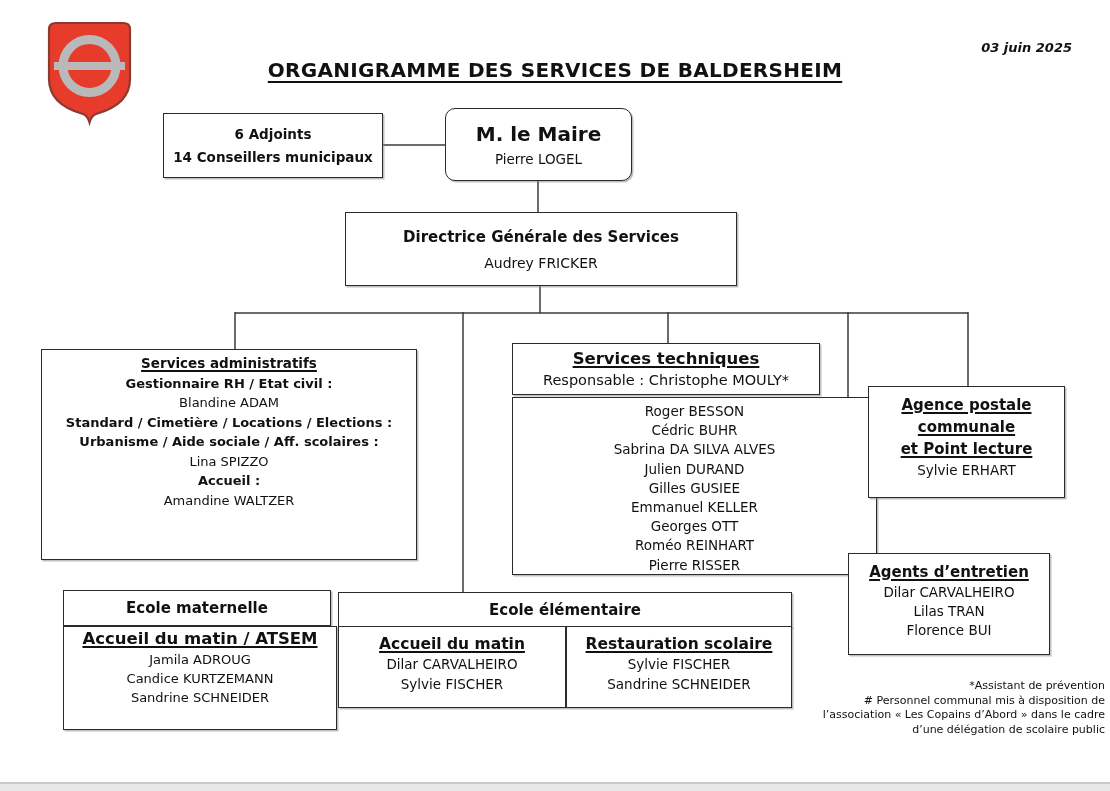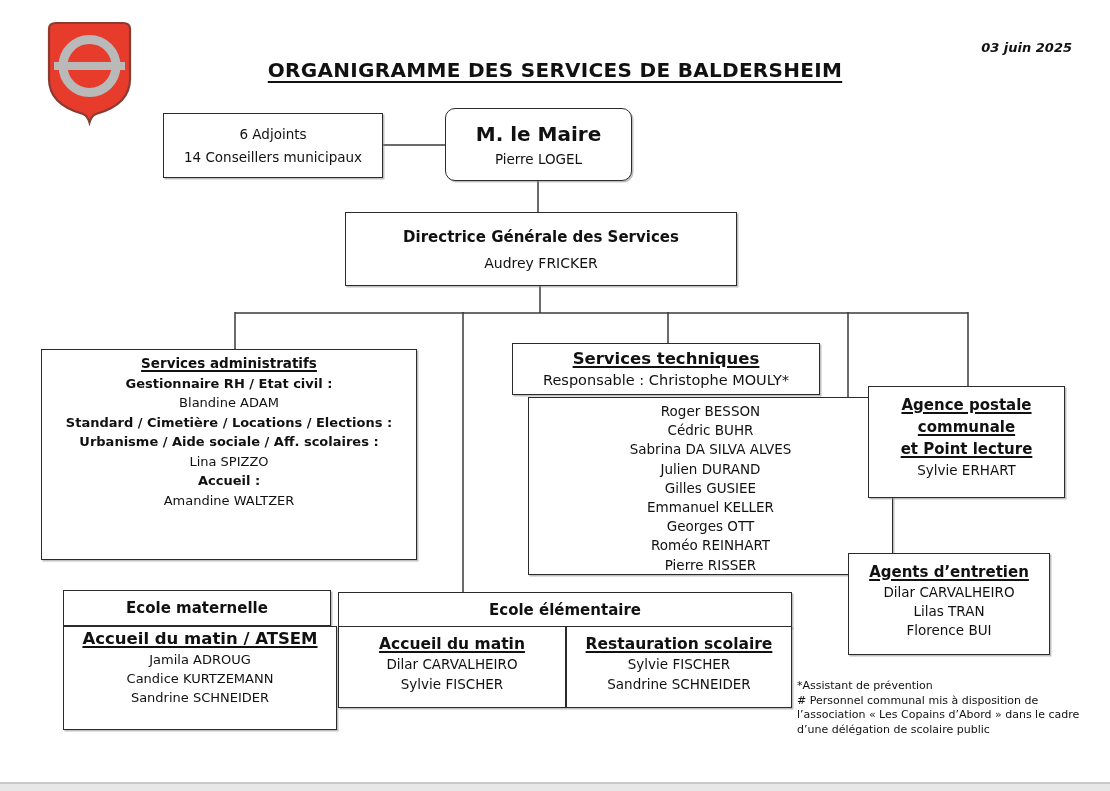--- a/index.html
+++ b/index.html
@@ -16,56 +16,56 @@
     text-decoration:underline;text-decoration-thickness:2px;text-underline-offset:4px;
   }
   .box{
     position:absolute;background:#fff;border:1.5px solid #2b2b2b;box-sizing:border-box;
     text-align:center;box-shadow:1.5px 1.5px 0 rgba(140,140,140,.55);
   }
   .col{display:flex;flex-direction:column;justify-content:center;align-items:center;}
   .u{text-decoration:underline;text-decoration-thickness:1.5px;text-underline-offset:2px;}
   .b{font-weight:bold;}
 
-  .box-council{left:163px;top:113px;width:220px;height:65px;gap:7px;font-size:13.5px;font-weight:normal;}
+  .box-council{left:163px;top:113px;width:220px;height:65px;gap:7px;font-size:13.5px;font-weight:bold;}
   .box-maire{left:445px;top:108px;width:187px;height:73px;gap:5px;border-radius:10px;}
   .maire-title{font-size:20px;font-weight:bold;}
   .maire-name{font-size:13.5px;}
   .box-dgs{left:345px;top:212px;width:392px;height:74px;gap:9px;}
   .dgs-title{font-size:15px;font-weight:bold;}
   .dgs-name{font-size:14px;}
 
   .box-admin{left:41px;top:349px;width:376px;height:211px;padding-top:4px;font-size:13px;line-height:19.5px;}
   .admin-title{font-size:13.5px;}
 
   .box-st-header{left:512px;top:343px;width:308px;height:52px;padding-top:3px;}
   .st-title{font-size:16.5px;line-height:23px;}
   .st-resp{font-size:14.5px;line-height:21px;}
-  .box-st-staff{left:512px;top:397px;width:365px;height:178px;padding-top:4px;font-size:13.5px;line-height:19.2px;margin-left:16px;}
+  .box-st-staff{left:512px;top:397px;width:365px;height:178px;padding-top:4px;font-size:13.5px;line-height:19.2px;}
 
   .box-agence{left:868px;top:386px;width:197px;height:112px;padding-top:7px;}
   .agence-line{font-size:15px;font-weight:bold;line-height:22px;}
   .agence-name{font-size:13.5px;line-height:20px;}
 
   .box-agents{left:848px;top:553px;width:202px;height:102px;padding-top:8px;}
   .agents-title{font-size:15px;line-height:21px;}
   .agents-name{font-size:13.5px;line-height:19px;}
 
   .box-mat-header{left:63px;top:590px;width:268px;height:36px;font-size:15px;font-weight:bold;}
   .box-atsem{left:63px;top:626px;width:274px;height:104px;}
   .atsem-title{font-size:16.5px;line-height:23px;}
   .small-name{font-size:13px;line-height:19px;}
 
   .box-elem-header{left:338px;top:592px;width:454px;height:36px;font-size:15px;font-weight:bold;}
   .box-elem-accueil{left:338px;top:626px;width:228px;height:82px;padding-top:6px;}
   .box-elem-resto{left:566px;top:626px;width:226px;height:82px;padding-top:6px;}
   .sub-title{font-size:15.5px;line-height:22px;}
   .sub-name{font-size:13.5px;line-height:19.5px;}
 
-  .footnotes{position:absolute;left:797px;top:679px;width:308px;font-size:11px;line-height:14.5px;text-align:left;}
+  .footnotes{position:absolute;left:797px;top:679px;width:308px;font-size:11px;line-height:14.5px;text-align:right;}
   .footnotes p{margin:0;}
 
   .bottom-strip{position:absolute;left:0;bottom:0;width:100%;height:9px;background:#e7e7e7;border-top:2px solid #c9c9c9;box-sizing:border-box;}
 </style>
 </head>
 <body>
 
 <div class="stage">
 
   <svg class="connectors" width="1110" height="791" viewBox="0 0 1110 791">

